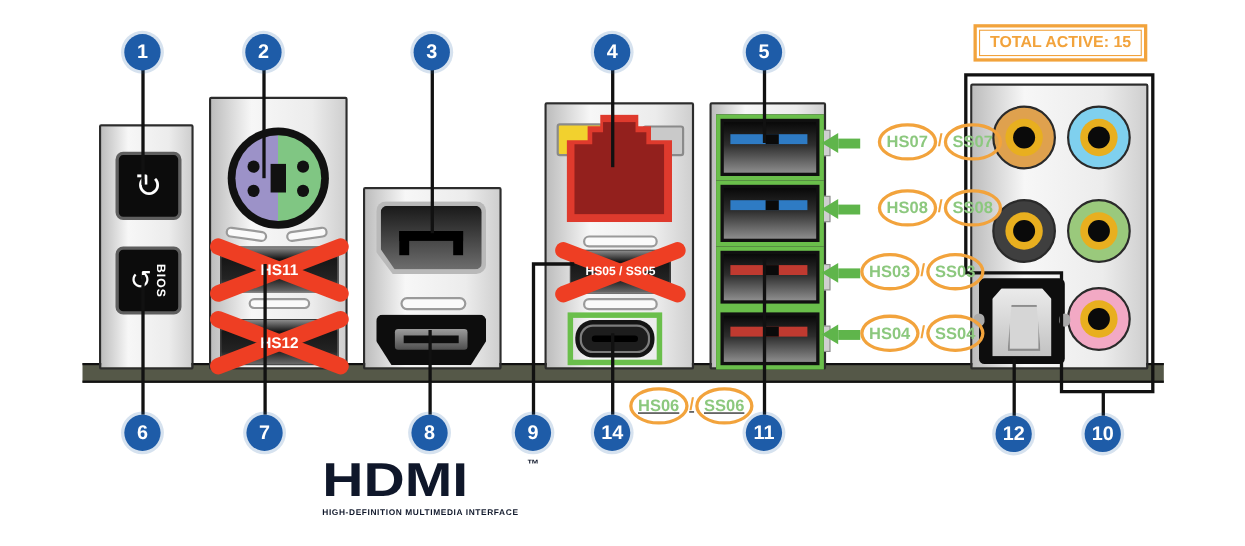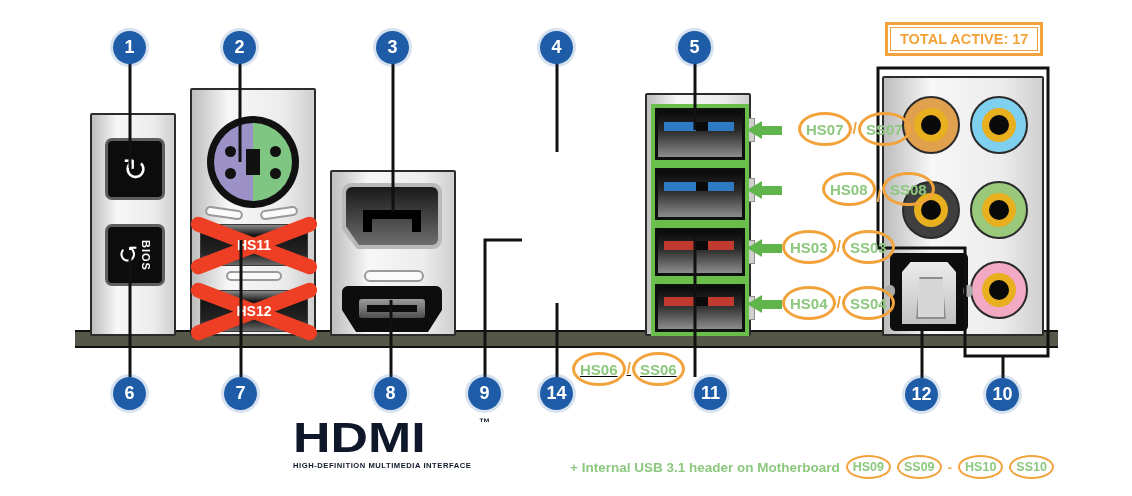--- a/index.html
+++ b/index.html
@@ -122,20 +122,42 @@
       <div class="abs" style="left:70px;top:27px;width:9px;height:22px;background:#000;"></div>
     </div>
     <div class="slit" style="left:32px;top:98px;width:56px;height:8px;"></div>
     <div class="abs" style="left:10px;top:114px;width:100px;height:46px;background:#0d0d0d;border-radius:6px;clip-path:polygon(0 0,100% 0,100% 52%,86% 100%,14% 100%,0 52%);z-index:2;">
       <div class="abs" style="left:17%;top:28%;width:66%;height:42%;background:linear-gradient(180deg,#9c9c9c,#4f4f4f);border-radius:3px;">
         <div class="abs" style="left:12%;top:34%;width:76%;height:32%;background:#0d0d0d;"></div>
       </div>
     </div>
   </div>
 
+  <div class="panel" style="left:495px;top:93px;width:132px;height:239px;">
+    <div class="abs" style="left:9px;top:17px;width:38px;height:26px;background:var(--led_yellow,#F2D12E);border:2px solid #8a8a8a;border-radius:3px;z-index:2;"></div>
+    <div class="abs" style="left:87px;top:19px;width:34px;height:24px;background:#c9c9c9;border:2px solid #8a8a8a;border-radius:3px;z-index:2;"></div>
+    <div class="abs" style="left:18px;top:9px;width:96px;height:98px;background:var(--lan_red,#DF3A2D);clip-path:polygon(0 24%,20% 24%,20% 11%,32% 11%,32% 0,68% 0,68% 11%,80% 11%,80% 24%,100% 24%,100% 100%,0 100%);z-index:3;">
+      <div class="abs" style="left:7px;top:7px;width:82px;height:84px;background:var(--lan_red_dark,#93201D);clip-path:polygon(0 24%,20% 24%,20% 11%,32% 11%,32% 0,68% 0,68% 11%,80% 11%,80% 24%,100% 24%,100% 100%,0 100%);"></div>
+    </div>
+    <div class="slit" style="left:33px;top:119px;width:64px;height:7px;"></div>
+    <div class="dead" style="left:21px;top:132px;width:90px;height:38px;">
+      <div class="x" style="inset:-8px -18px;">
+        <div class="b1"></div>
+          <div class="b2"></div>
+        <span class="lbl" style="font-size:11px;">HS05 / SS05</span>
+      </div>
+    </div>
+    <div class="slit" style="left:33px;top:176px;width:64px;height:7px;"></div>
+    <div class="abs" style="left:19px;top:189px;width:86px;height:48px;border:5px solid var(--highlight_green,#6ABF4B);box-sizing:border-box;z-index:2;">
+      <div class="abs" style="inset:2px;background:#141414;border-radius:16px;">
+        <div class="abs" style="inset:4px;border:2px solid #7d7d7d;border-radius:12px;background:#1d1d1d;"></div>
+        <div class="abs" style="left:50%;top:50%;width:42px;height:6px;transform:translate(-50%,-50%);background:#000;border-radius:3px;"></div>
+      </div>
+    </div>
+  </div>
 
   <div class="panel" style="left:645px;top:93px;width:102px;height:239px;"></div>
   <div class="tab" style="left:747px;top:118px;"></div>
   <div class="tab" style="left:747px;top:178px;"></div>
   <div class="tab" style="left:747px;top:240px;"></div>
   <div class="tab" style="left:747px;top:296px;"></div>
 
   <div class="usb-box" style="left:651px;top:104px;width:90px;height:52px;">
     <div class="usb-port">
         <div class="tongue" style="background:var(--usb_blue,#2E7BC4);">
@@ -180,21 +202,21 @@
   <div class="arrow" style="left:747px;top:295px;">
       <div class="head"></div>
       <div class="shaft"></div>
     </div>
 
   <div class="tag-row" style="left:782px;top:112px;margin-left:16px;">
     <span class="tag">HS07</span>
     <span class="tag-slash">/</span>
     <span class="tag">SS07</span>
   </div>
-  <div class="tag-row" style="left:822px;top:172px;align-items:flex-end;">
+  <div class="tag-row" style="left:798px;top:172px;">
     <span class="tag">HS08</span>
     <span class="tag-slash">/</span>
     <span class="tag">SS08</span>
   </div>
   <div class="tag-row" style="left:782px;top:230px;">
     <span class="tag">HS03</span>
     <span class="tag-slash">/</span>
     <span class="tag">SS03</span>
   </div>
   <div class="tag-row" style="left:782px;top:286px;">
@@ -233,21 +255,21 @@
     <div class="abs" style="left:6px;top:175px;width:78px;height:78px;background:#0d0d0d;border-radius:5px;z-index:2;">
       <div class="abs" style="left:-5px;top:32px;width:10px;height:12px;background:#aaa;border-radius:5px;"></div>
       <div class="abs" style="left:73px;top:32px;width:10px;height:12px;background:#aaa;border-radius:5px;"></div>
       <div class="abs" style="left:12px;top:9px;width:54px;height:62px;background:linear-gradient(180deg,#ebebeb,#c2c2c2);clip-path:polygon(0 16%,16% 0,84% 0,100% 16%,100% 100%,0 100%);">
         <div class="abs" style="left:14px;top:15px;width:26px;height:38px;background:#d6d6d6;border:2px solid #8d8d8d;clip-path:polygon(12% 0,88% 0,100% 100%,0 100%);"></div>
       </div>
     </div>
   </div>
 
   <div class="badge-outer">
-    <div class="badge-inner">TOTAL ACTIVE: 17</div>
+    <div class="badge-inner">TOTAL ACTIVE: 15</div>
   </div>
 
   <svg class="overlay" width="1132" height="496">
     <g stroke="#111" stroke-width="3" fill="none">
       <line x1="130" y1="63" x2="130" y2="168"></line>
       <line x1="240" y1="63" x2="240" y2="162"></line>
       <line x1="393" y1="63" x2="393" y2="212"></line>
       <line x1="557" y1="63" x2="557" y2="152"></line>
       <line x1="695" y1="63" x2="695" y2="130"></line>
       <line x1="130" y1="250" x2="130" y2="377"></line>
@@ -266,32 +288,24 @@
   <div class="callout" style="left:223px;top:31px;">2</div>
   <div class="callout" style="left:376px;top:31px;">3</div>
   <div class="callout" style="left:540px;top:31px;">4</div>
   <div class="callout" style="left:678px;top:31px;">5</div>
 
   <div class="callout" style="left:113px;top:377px;">6</div>
   <div class="callout" style="left:224px;top:377px;">7</div>
   <div class="callout" style="left:374px;top:377px;">8</div>
   <div class="callout" style="left:468px;top:377px;">9</div>
   <div class="callout" style="left:540px;top:377px;">14</div>
-  <div class="callout" style="left:678px;top:377px;margin-left:16px;">11</div>
+  <div class="callout" style="left:678px;top:377px;">11</div>
   <div class="callout" style="left:905px;top:378px;">12</div>
   <div class="callout" style="left:986px;top:378px;">10</div>
 
   <div class="hdmi-logo">
     <span class="hdmi-word">HDMI</span>
     <span class="hdmi-tm">™</span>
     <div class="hdmi-sub">HIGH-DEFINITION MULTIMEDIA INTERFACE</div>
   </div>
 
-  <div class="note-row" style="left:570px;top:455px;">
-    <span>+ Internal USB 3.1 header on Motherboard</span>
-    <span class="tag tag-sm">HS09</span>
-    <span class="tag tag-sm">SS09</span>
-    <span class="note-dash">-</span>
-    <span class="tag tag-sm">HS10</span>
-    <span class="tag tag-sm">SS10</span>
-  </div>
 
 </div>
 
 </body></html>

